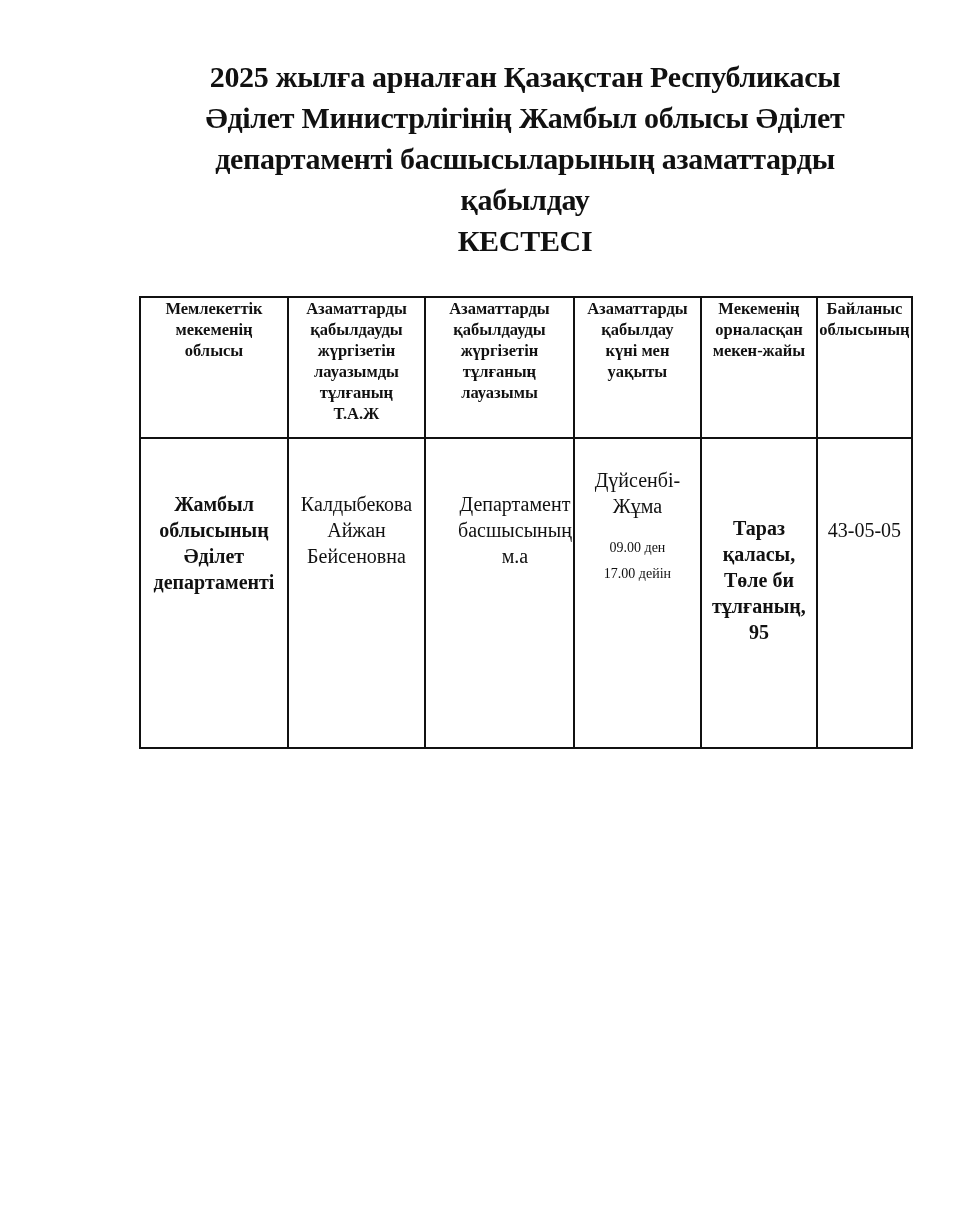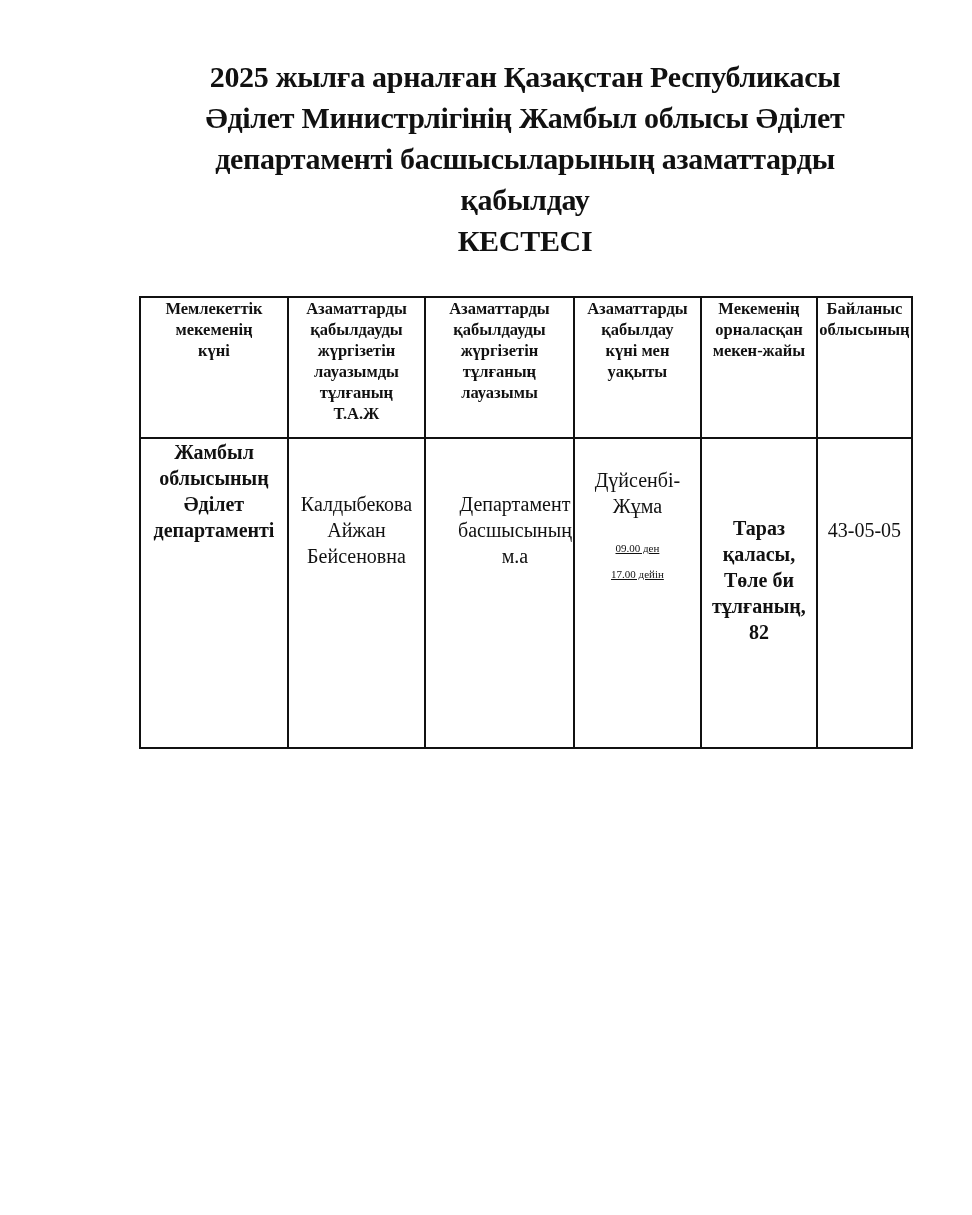--- a/index.html
+++ b/index.html
@@ -7,21 +7,21 @@
          font-family: "Liberation Serif", "DejaVu Serif", serif; color: #111; }
   .title { position: absolute; left: 140px; top: 56px; width: 770px; text-align: center;
            font-weight: bold; font-size: 30px; line-height: 41px; letter-spacing: -0.3px; }
   .title div { white-space: nowrap; }
   table.sched { position: absolute; left: 139px; top: 296px; border-collapse: collapse;
                 table-layout: fixed; }
   table.sched td { border: 2px solid #111; vertical-align: top; text-align: center; padding: 0 1px; }
   .hdr td { height: 139px; font-weight: bold; font-size: 16.5px; line-height: 21px; padding-top: 2px; }
   .row td { height: 230px; font-size: 20px; line-height: 26px; vertical-align: middle; }
   .bold { font-weight: bold; }
-  .small { font-size: 11px; line-height: 26px; text-decoration: underline; }
+  .small { font-size: 14px; line-height: 26px; }
   .gap { height: 16px; }
 </style>
 </head>
 <body>
 
 <div class="title">
   <div>2025 жылға арналған Қазақстан Республикасы</div>
   <div>Әділет Министрлігінің Жамбыл облысы Әділет</div>
   <div>департаменті басшысыларының азаматтарды</div>
   <div>қабылдау</div>
@@ -35,21 +35,21 @@
       <col style="width:138px">
     <col style="width:127px">
       <col style="width:116px">
       <col style="width:95px">
   </colgroup>
   <tbody>
       <tr class="hdr">
     <td>
       <div>Мемлекеттік</div>
       <div>мекеменің</div>
-      <div>күні</div>
+      <div>облысы</div>
     </td>
     <td>
       <div>Азаматтарды</div>
       <div>қабылдауды</div>
       <div>жүргізетін</div>
       <div>лауазымды</div>
       <div>тұлғаның</div>
       <div>Т.А.Ж</div>
     </td>
     <td>
@@ -69,21 +69,21 @@
       <div>Мекеменің</div>
       <div>орналасқан</div>
       <div>мекен-жайы</div>
     </td>
     <td>
       <div>Байланыс</div>
       <div>облысының</div>
     </td>
   </tr>
   <tr class="row">
-    <td class="bold" style="vertical-align:top; ">
+    <td class="bold" style="vertical-align:top; padding-top:52px;">
       <div>Жамбыл</div>
       <div>облысының</div>
       <div>Әділет</div>
       <div>департаменті</div>
     </td>
     <td style="vertical-align:top; padding-top:52px;">
       <div>Калдыбекова</div>
       <div>Айжан</div>
       <div>Бейсеновна</div>
     </td>
@@ -97,20 +97,20 @@
       <div>Жұма</div>
       <div class="gap"></div>
       <div class="small">09.00 ден</div>
       <div class="small">17.00 дейін</div>
     </td>
     <td class="bold" style="vertical-align:top; padding-top:76px;">
       <div>Тараз</div>
       <div>қаласы,</div>
       <div>Төле би</div>
       <div>тұлғаның,</div>
-      <div>82</div>
+      <div>95</div>
     </td>
     <td style="vertical-align:top; padding-top:78px;text-align:center;">
       <div>43-05-05</div>
     </td>
   </tr>
 </tbody>
   </table>
 
 </body></html>

